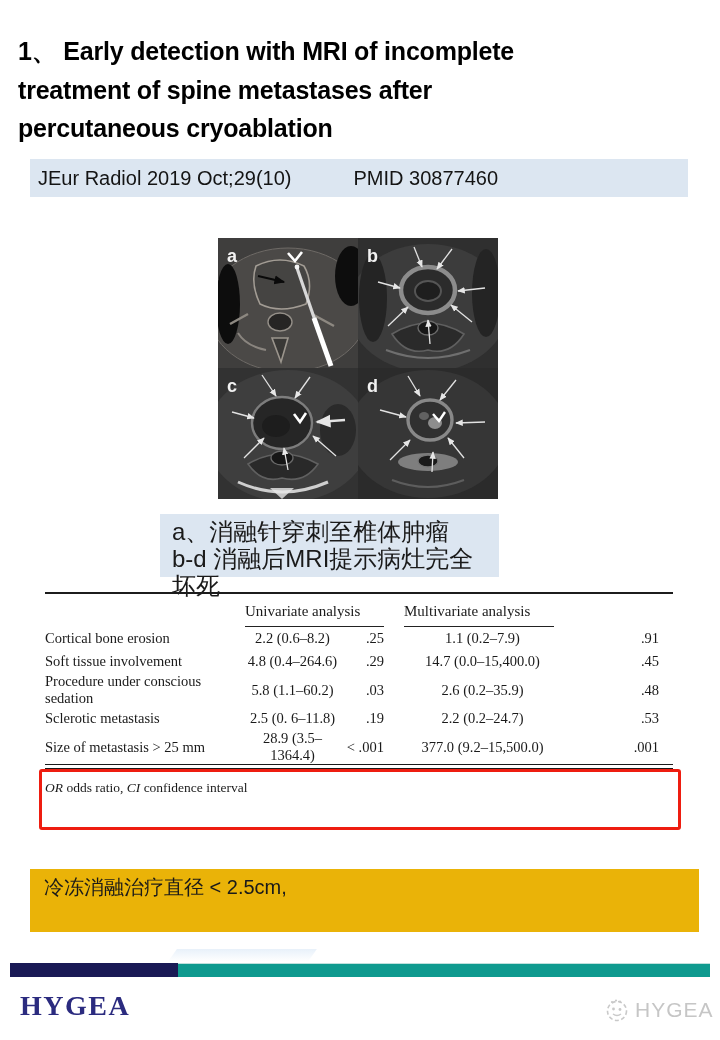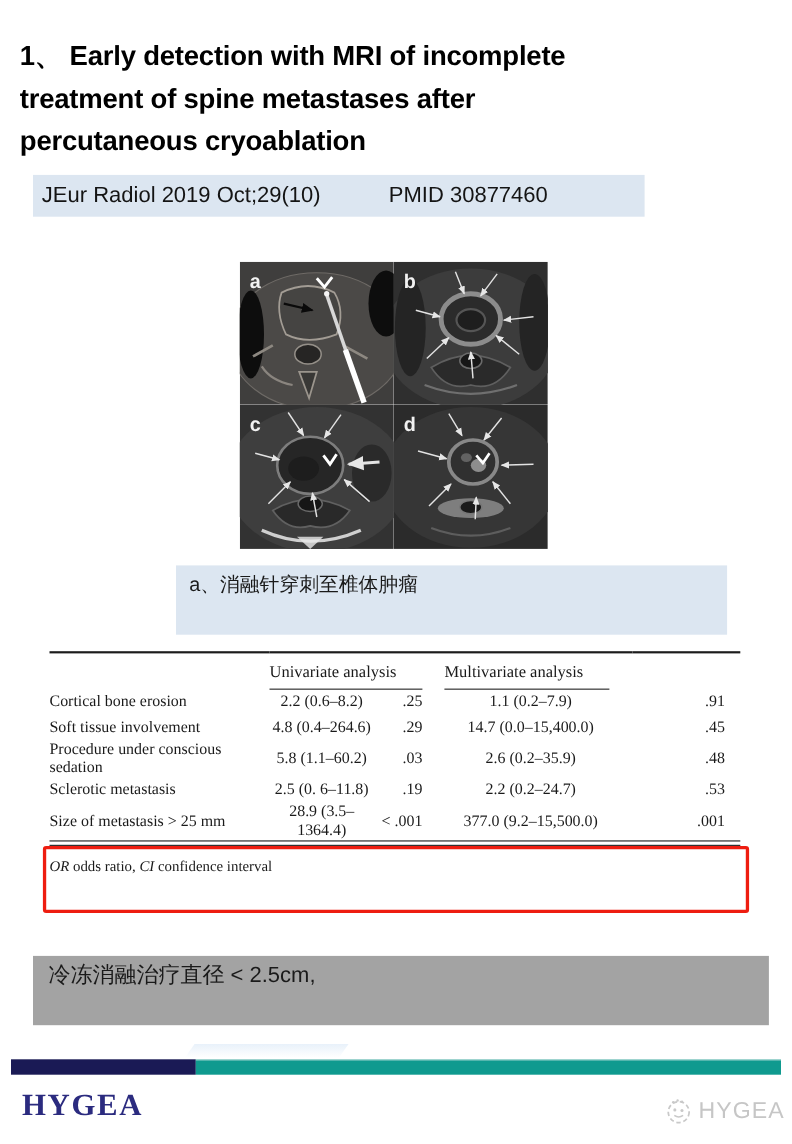--- a/index.html
+++ b/index.html
@@ -4,34 +4,34 @@
 <style>
   html,body{margin:0;padding:0;}
   .slide{position:relative;width:720px;height:1040px;background:#ffffff;overflow:hidden;
          font-family:"Liberation Sans",sans-serif;}
 
   
   .title{position:absolute;left:18px;top:32px;width:690px;color:#000;
          font-weight:bold;font-size:25px;line-height:38.5px;letter-spacing:-0.2px;}
 
   
-  .banner{position:absolute;left:30px;top:159px;width:556px;height:38px;
+  .banner{position:absolute;left:30px;top:159px;width:658px;height:38px;
           background:#dce6f1;display:flex;align-items:center;font-size:20px;color:#141414;}
   .banner .journal{margin-left:8px;}
   .banner .pmid{margin-left:62px;}
 
   
   .figure{position:absolute;left:218px;top:238px;width:280px;height:261px;
           display:grid;grid-template-columns:140px 140px;grid-template-rows:130px 131px;}
   .figure svg{display:block;}
 
   
-  .caption{position:absolute;left:160px;top:514px;width:501px;height:63px;
+  .caption{position:absolute;left:160px;top:514px;width:339px;height:63px;
            background:#dce6f1;box-sizing:border-box;padding:4px 12px;
-           font-size:18px;line-height:27px;color:#1a1a1a;}
+           font-size:24px;line-height:27px;color:#1a1a1a;}
 
   
   .tablewrap{position:absolute;left:45px;top:592px;width:628px;
              font-family:"Liberation Serif",serif;color:#1a1a1a;}
   table.stats{border-collapse:collapse;width:628px;border-top:2.5px solid #1c1c1c;table-layout:fixed;}
   col.c1{width:200px;} col.c2{width:95px;} col.c3{width:50px;} col.c4{width:185px;} col.c5{width:98px;}
   .spanrow td{padding:9px 0 0 0;font-size:15px;vertical-align:top;margin-left:33px;}
   .spantext{display:inline-block;border-bottom:1.5px solid #222;padding-bottom:6px;}
   .span-uni{width:139px;}
   .span-multi{width:150px;margin-left:14px;}
@@ -46,21 +46,21 @@
   tbody td.orM{text-align:center;}
   tbody td.pM{text-align:right;padding-right:14px;}
   .dblrule{height:3px;border-top:1.5px solid #1a1a1a;border-bottom:1px solid #1a1a1a;}
   .footnote{margin-top:11px;font-size:13.5px;color:#1a1a1a;}
   .footnote i{font-style:italic;}
   .redbox{position:absolute;left:-6px;top:177px;width:636px;height:55px;
           border:3.5px solid #ee1d10;border-radius:3px;pointer-events:none;}
 
   
   .conclusion{position:absolute;left:30px;top:869px;width:669px;height:63px;
-              background:#a3a3a3;box-sizing:border-box;padding:5px 14px;
+              background:#eab308;box-sizing:border-box;padding:5px 14px;
               font-size:20px;line-height:27px;color:#1a1a1a;}
 
   
   .sheen{position:absolute;left:172px;top:949px;width:140px;height:14px;
          background:linear-gradient(180deg,#e8f1fa 0%,rgba(255,255,255,0) 90%);
          transform:skewX(-35deg);}
   .bar-navy{position:absolute;left:10px;top:963px;width:168px;height:14px;background:#1a1a55;}
   .bar-teal{position:absolute;left:178px;top:963px;width:532px;height:14px;background:#0f9a8f;
             border-top:1px solid #bfe0dd;box-sizing:border-box;}
   .logo{position:absolute;left:20px;top:990px;font-family:"Liberation Serif",serif;
@@ -184,20 +184,21 @@
         <line x1="74" y1="104" x2="75" y2="84" marker-end="url(#aw)"></line>
       </g>
       <polyline points="75,46 81,53 87,44" fill="none" stroke="#ffffff" stroke-width="2.4"></polyline>
       <text x="9" y="24" font-size="18" font-weight="bold" fill="#f2f2f2" font-family="Liberation Sans, sans-serif">d</text>
     </svg>
   </div>
 
   
   <div class="caption">
     <div>a、消融针穿刺至椎体肿瘤</div>
+    <div>b-d 消融后MRI提示病灶完全坏死</div>
   </div>
 
   
   <div class="tablewrap">
     <table class="stats">
       <colgroup>
           <col class="c1">
           <col class="c2">
           <col class="c3">
           <col class="c4">

